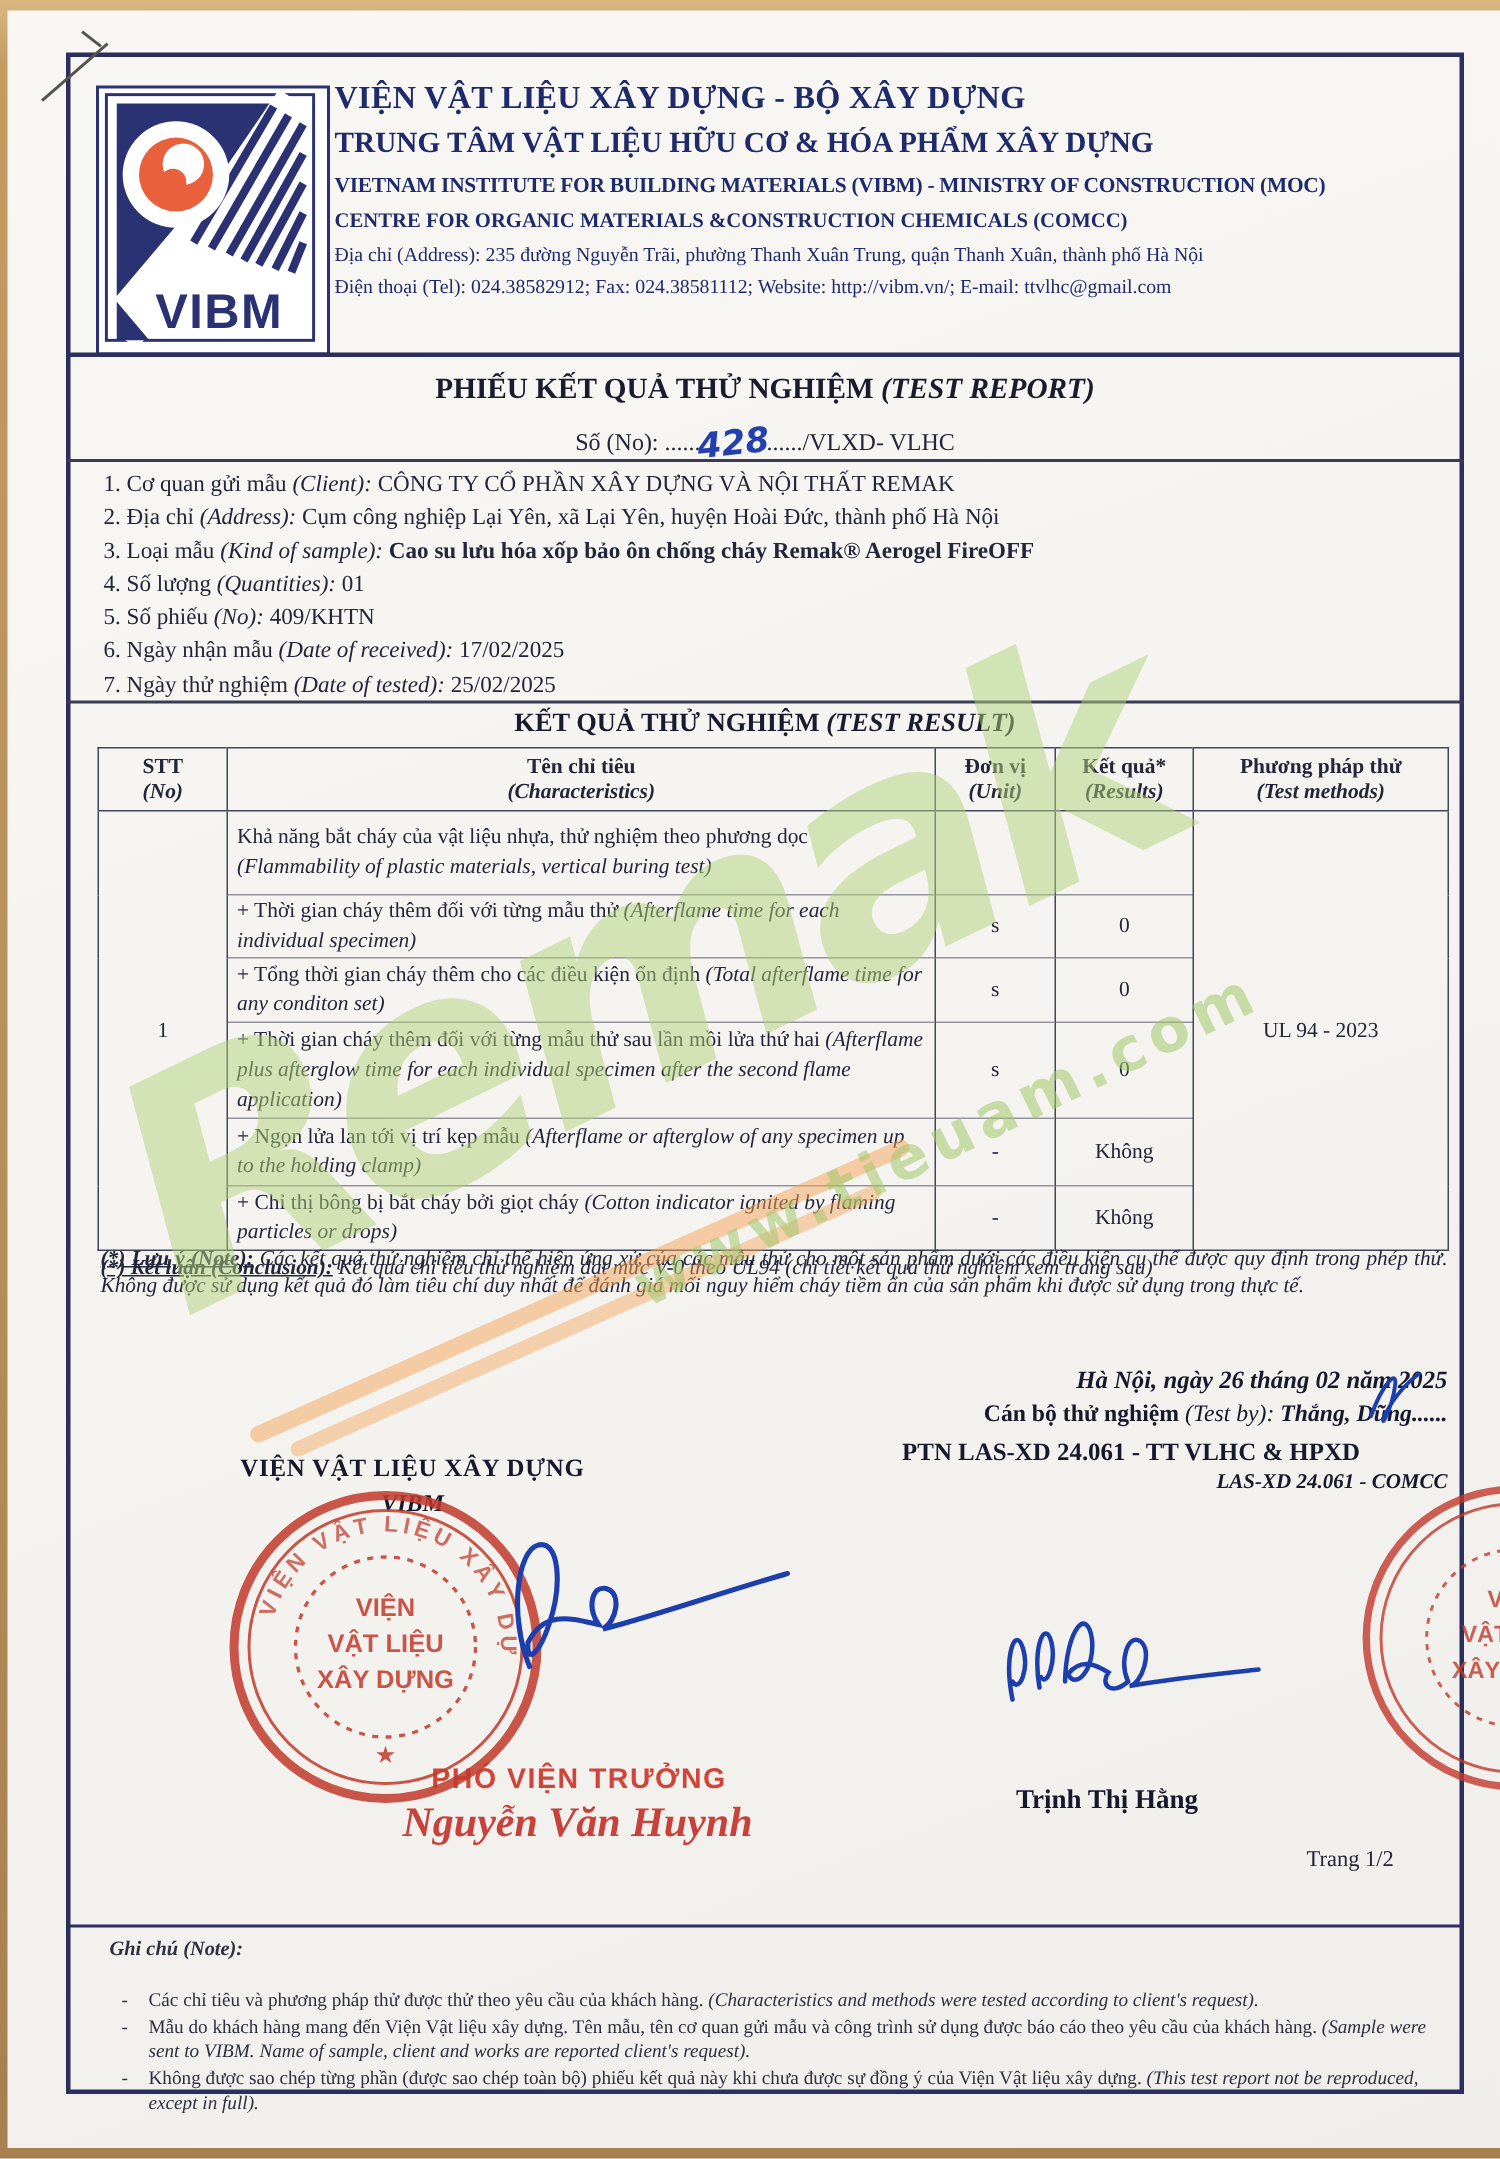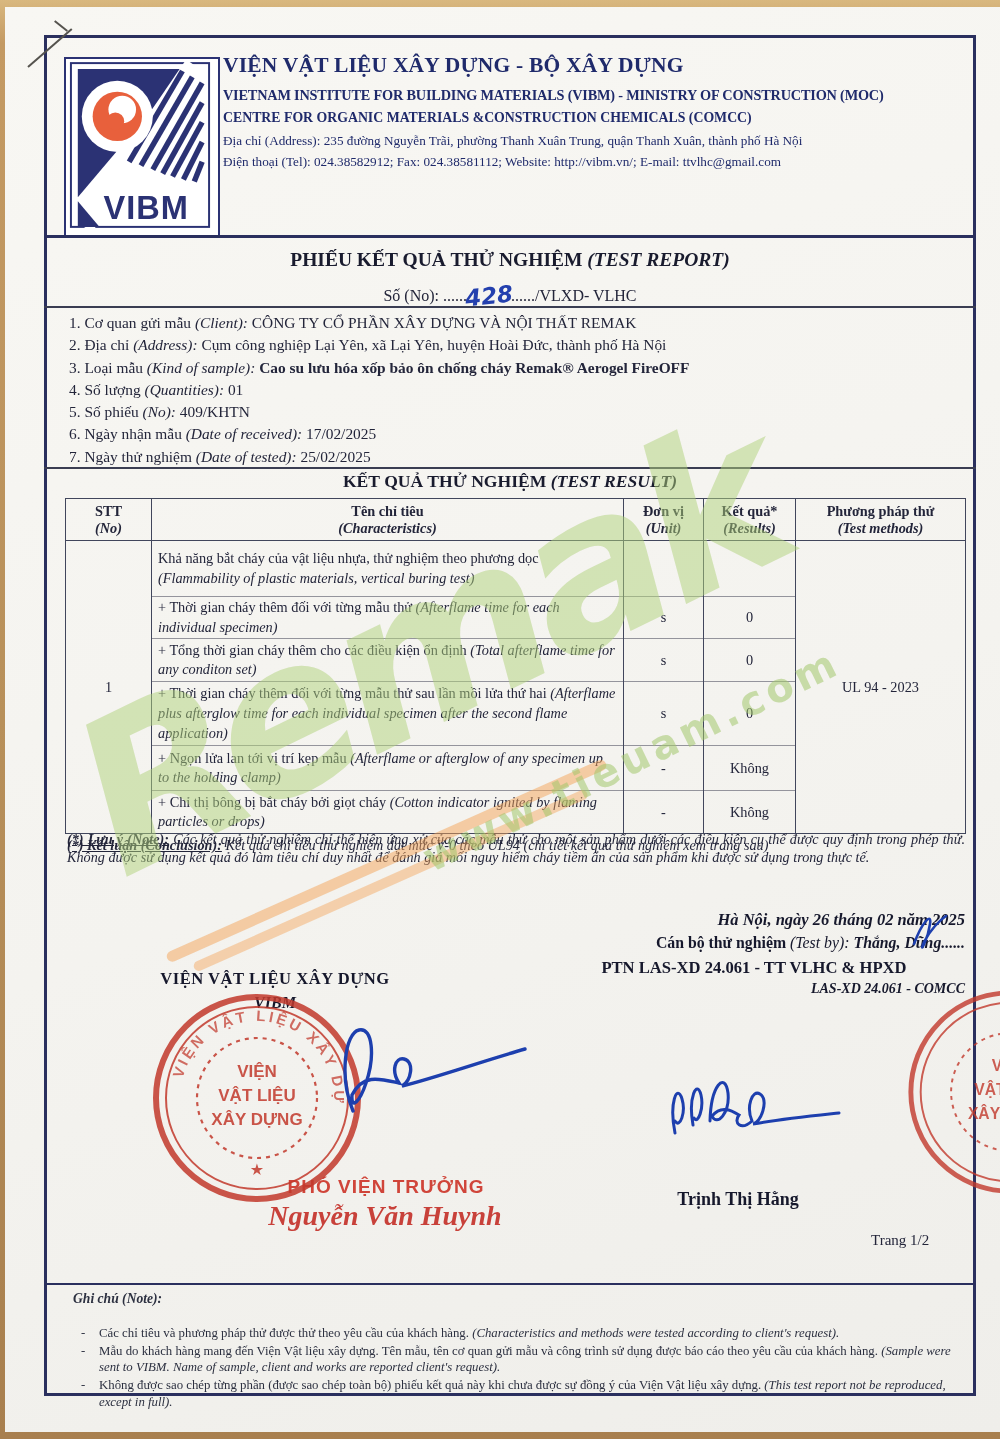--- a/index.html
+++ b/index.html
@@ -138,20 +138,21 @@
       <circle cx="52" cy="58" r="36" fill="#ffffff"></circle>
       <circle cx="52" cy="58" r="25" fill="#e8603c"></circle>
       <circle cx="57" cy="51" r="14" fill="#ffffff"></circle>
       <circle cx="50" cy="63" r="9" fill="#e8603c"></circle>
       <text x="38" y="162" font-family="Liberation Sans, sans-serif" font-size="33" font-weight="bold" fill="#2b3274" letter-spacing="1">VIBM</text>
     </svg>
   </div>
 
   <div class="hdr">
     <div class="l1">VIỆN VẬT LIỆU XÂY DỰNG - BỘ XÂY DỰNG</div>
+    <div class="l2">TRUNG TÂM VẬT LIỆU HỮU CƠ &amp; HÓA PHẨM XÂY DỰNG</div>
     <div class="l3">VIETNAM INSTITUTE FOR BUILDING MATERIALS (VIBM) - MINISTRY OF CONSTRUCTION (MOC)</div>
     <div class="l4">CENTRE FOR ORGANIC MATERIALS &amp;CONSTRUCTION CHEMICALS (COMCC)</div>
     <div class="l5">Địa chỉ (Address): 235 đường Nguyễn Trãi, phường Thanh Xuân Trung, quận Thanh Xuân, thành phố Hà Nội</div>
     <div class="l6">Điện thoại (Tel): 024.38582912; Fax: 024.38581112; Website: http://vibm.vn/; E-mail: ttvlhc@gmail.com</div>
   </div>
 
   <div class="rule r1"></div>
 
   <div class="title">
     <span>PHIẾU KẾT QUẢ THỬ NGHIỆM </span><i>(TEST REPORT)</i>

